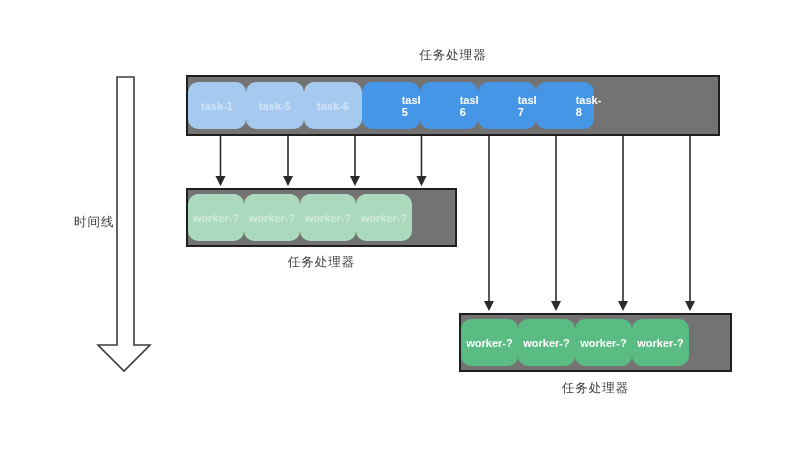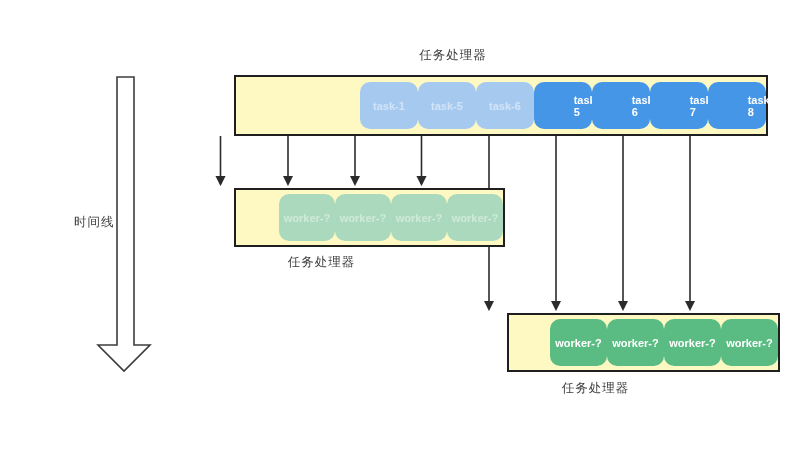--- a/index.html
+++ b/index.html
@@ -26,25 +26,24 @@
     font-size: 12.5px;
     color: #3d3d3d;
     letter-spacing: 1px;
     white-space: nowrap;
   }
   .caption-center { text-align: center; }
   .container {
     position: absolute;
     box-sizing: border-box;
     border: 2px solid #1f1f1f;
-    background: #fef9c3;
+    background: #737373;
     display: flex;
     align-items: center;
-    justify-content: flex-end;
-    margin-left: 48px;
+    justify-content: flex-start;
   }
   .queue      { left: 186px; top: 75px;  width: 534px; height: 61px; }
   .workers1   { left: 186px; top: 188px; width: 271px; height: 59px; }
   .workers2   { left: 459px; top: 313px; width: 273px; height: 59px; }
   .box {
     box-sizing: border-box;
     border-radius: 10px;
     display: flex;
     align-items: center;
     justify-content: center;

